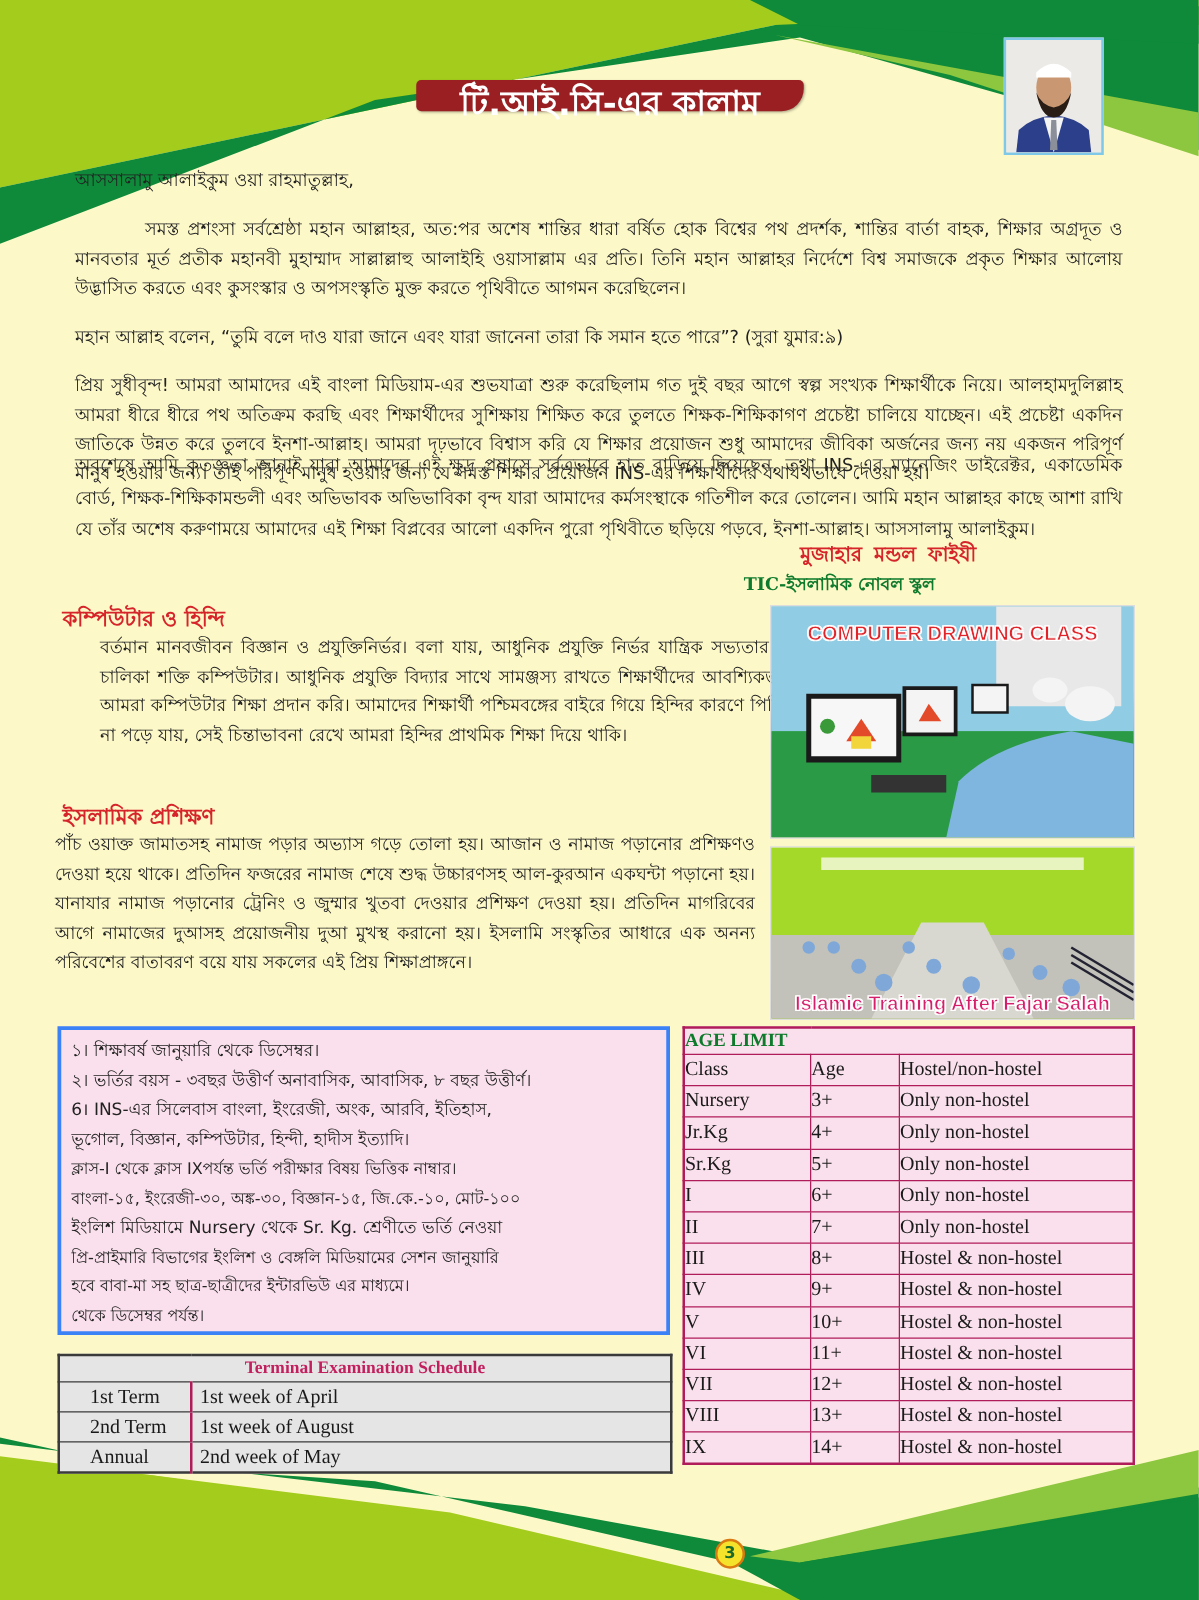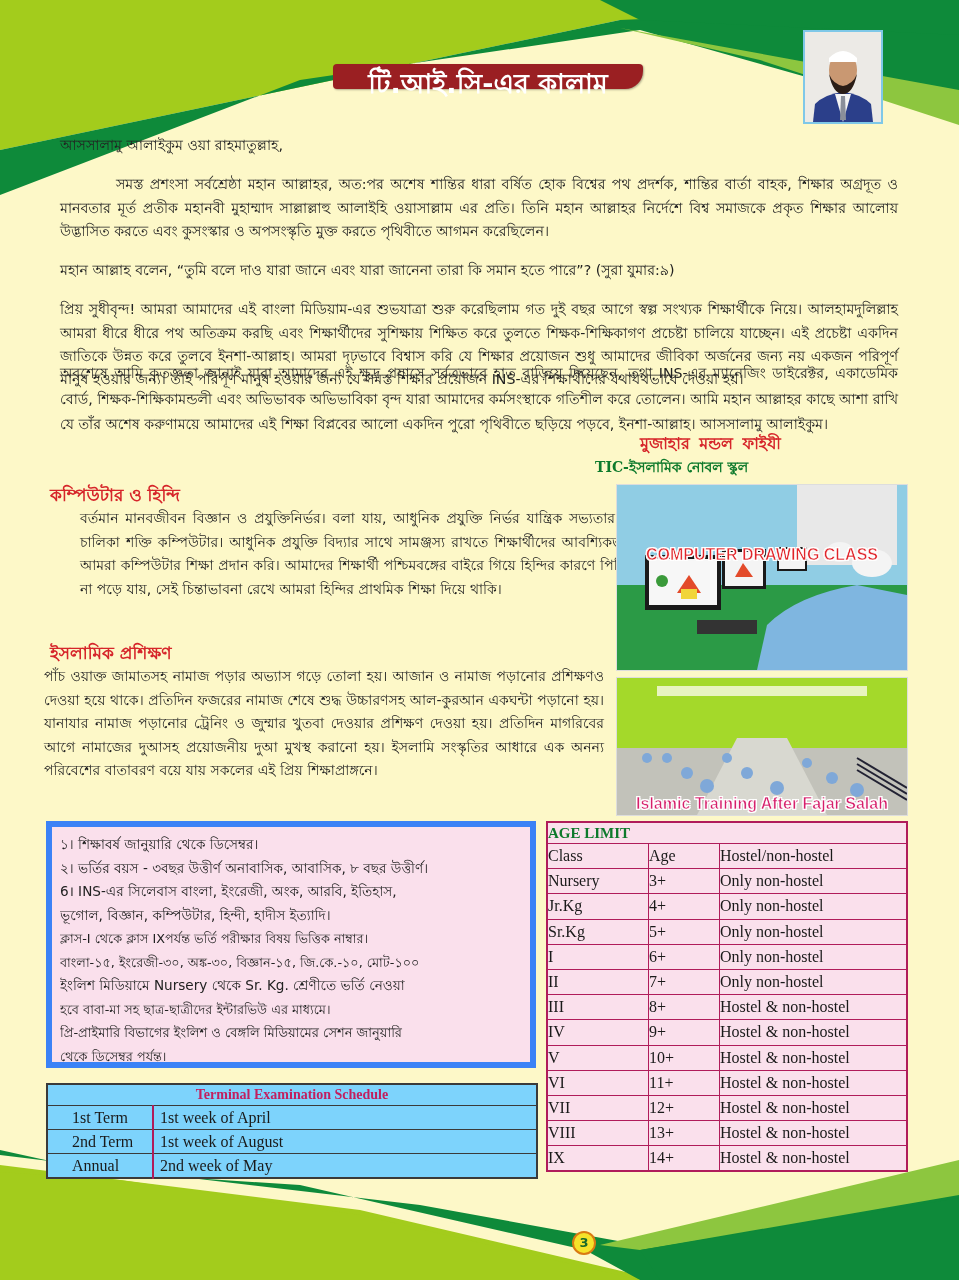--- a/index.html
+++ b/index.html
@@ -54,35 +54,35 @@
 
   .photo { left:616px; top:484px; width:290px; overflow:hidden; border:1px solid #ddd; }
   .photo1 { top:484px; height:185px; background:linear-gradient(180deg,#8ecbe3 0%,#9ed3e8 35%,#2e9e4a 60%,#2a8a3e 100%); }
   .photo2 { top:677px; height:137px; background:linear-gradient(180deg,#a6dc2a 0%,#a2da2c 40%,#c8c8c0 70%,#9a9a92 100%); }
   .photo-caption {
     position:absolute; left:0; right:0; text-align:center;
     font-family:"Liberation Sans", sans-serif; font-weight:bold;
     color:#e0242a; -webkit-text-stroke:0.6px #ffffff;
     text-shadow:1px 1px 0 #fff, -1px -1px 0 #fff, 1px -1px 0 #fff, -1px 1px 0 #fff;
   }
-  .cap1 { top:14px; font-size:16px;margin-top:47px; }
+  .cap1 { top:14px; font-size:16px; }
   .cap2 { bottom:2px; font-size:16px; color:#d61f6b; }
 
   .rules-box {
     left:46px; top:821px; width:490px; height:247px;
-    background:#fae0ec; border:6px solid #3b82f6; box-sizing:border-box;
+    background:#fae0ec; border:3px solid #3b82f6; box-sizing:border-box;
     padding:6px 8px;
     font-family:"DejaVu Sans", sans-serif; font-size:13.6px; line-height:23.5px; color:#222;
   }
   .rules-box div { white-space:nowrap; overflow:hidden; }
 
   table { border-collapse:collapse; font-family:"Liberation Serif", serif; }
   .exam {
     left:46px; top:1083px; width:492px;
-    background:#7dd3fc; border:2px solid #3a3a3a;
+    background:#e5e5e5; border:2px solid #3a3a3a;
   }
   .exam td, .exam th { border:1.5px solid #3a3a3a; padding:0 0 0 24px; height:23px; font-size:16px; text-align:left; }
   .exam td.c2 { border-left:2px solid #b01c5a; padding-left:6px; }
   .exam th {
     text-align:center; padding:0; height:20px; font-size:14px; font-weight:bold; color:#c21f5e;
   }
 
   .age {
     left:546px; top:821px; width:362px;
     background:#fae0ec; border:2px solid #b01c5a;
@@ -203,22 +203,22 @@
 </div>
 
 <div class="layer rules-box">
   <div>১। শিক্ষাবর্ষ জানুয়ারি থেকে ডিসেম্বর।</div>
   <div>২। ভর্তির বয়স - ৩বছর উত্তীর্ণ অনাবাসিক, আবাসিক, ৮ বছর উত্তীর্ণ।</div>
   <div>6। INS-এর সিলেবাস বাংলা, ইংরেজী, অংক, আরবি, ইতিহাস,</div>
   <div>ভূগোল, বিজ্ঞান, কম্পিউটার, হিন্দী, হাদীস ইত্যাদি।</div>
   <div style="font-size:12.8px">ক্লাস-I থেকে ক্লাস IXপর্যন্ত ভর্তি পরীক্ষার বিষয় ভিত্তিক নাম্বার।</div>
   <div style="font-size:12.8px">বাংলা-১৫, ইংরেজী-৩০, অঙ্ক-৩০, বিজ্ঞান-১৫, জি.কে.-১০, মোট-১০০</div>
   <div>ইংলিশ মিডিয়ামে Nursery থেকে Sr. Kg. শ্রেণীতে ভর্তি নেওয়া</div>
+  <div style="font-size:13px">প্রি-প্রাইমারি বিভাগের ইংলিশ ও বেঙ্গলি মিডিয়ামের সেশন জানুয়ারি</div>
   <div style="font-size:12.8px">হবে বাবা-মা সহ ছাত্র-ছাত্রীদের ইন্টারভিউ এর মাধ্যমে।</div>
-  <div style="font-size:13px">প্রি-প্রাইমারি বিভাগের ইংলিশ ও বেঙ্গলি মিডিয়ামের সেশন জানুয়ারি</div>
   <div style="font-size:12.8px">থেকে ডিসেম্বর পর্যন্ত।</div>
 </div>
 
 <table class="layer exam">
   <tbody>
       <tr>
         <th colspan="2">Terminal Examination Schedule</th>
       </tr>
   <tr>
     <td style="width:80px">1st Term</td>

